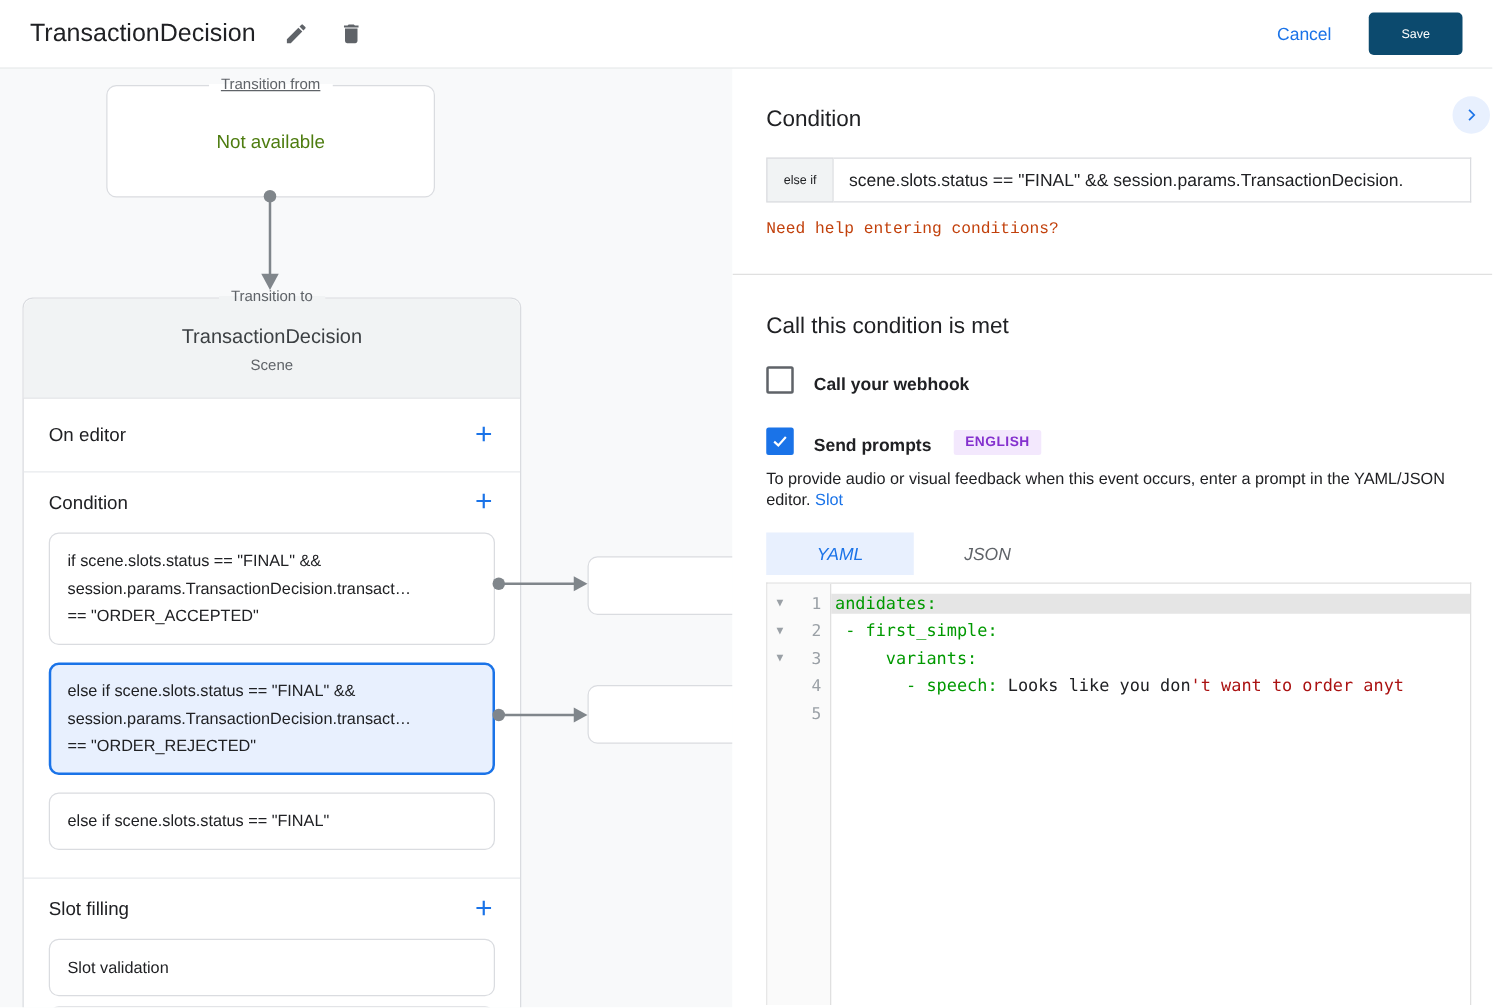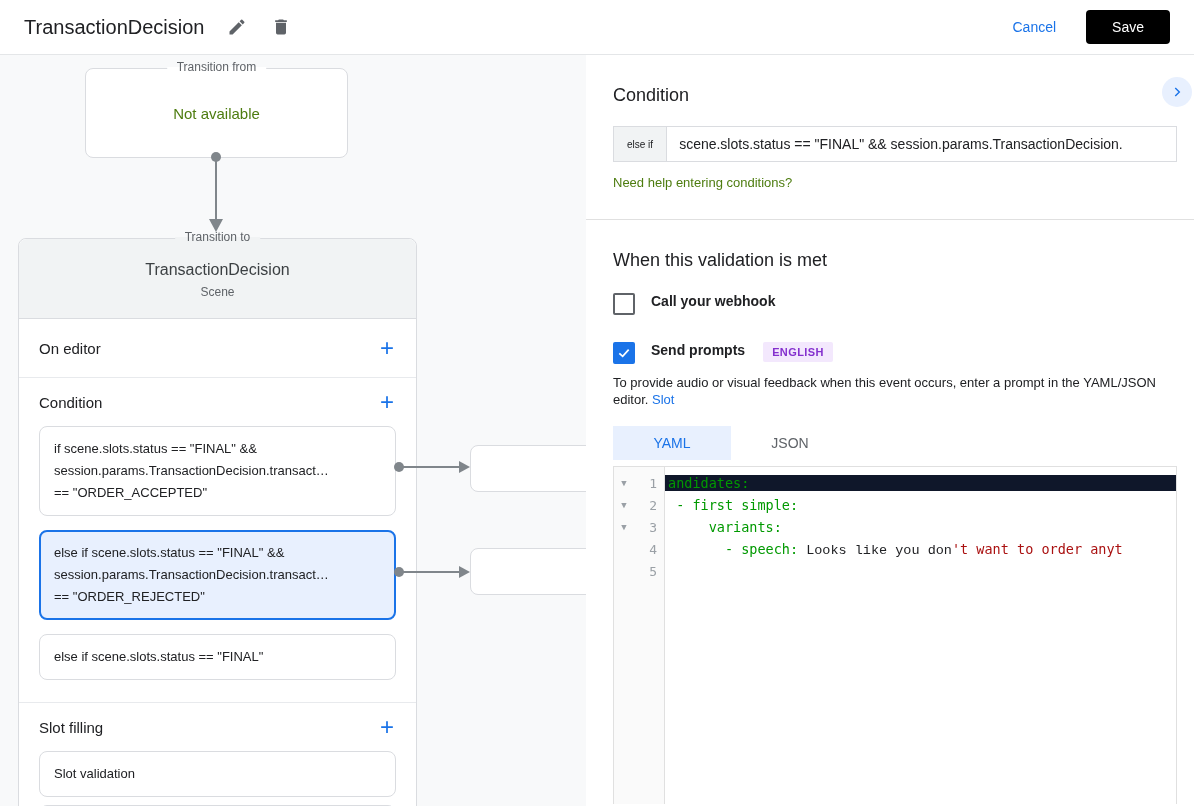--- a/index.html
+++ b/index.html
@@ -11,34 +11,34 @@
   .topbar { height:55px; background:#fff; border-bottom:1px solid #e4e6e8;
             display:flex; align-items:center; padding:0 24px; }
   .page-title { font-size:20px; font-weight:400; color:#202124; }
   .title-icons { display:flex; align-items:center; gap:22px; margin-left:22px; }
   .icon-btn { background:none; border:none; cursor:pointer; width:22px; height:22px;
               display:flex; align-items:center; justify-content:center; color:#5f6368; }
   .icon-btn svg { width:20px; height:20px; fill:#5f6368; }
   .topbar-right { margin-left:auto; display:flex; align-items:center; gap:30px; }
   .cancel-btn { background:none; border:none; color:#1a73e8; font-size:14px; font-weight:500;
                 font-family:inherit; cursor:pointer; }
-  .save-btn { background:#000000; color:#fff; border:none; border-radius:4px; height:34px;
-              padding:0 26px; font-size:14px; font-weight:500; font-family:inherit; cursor:pointer; }
+  .save-btn { background:#0c4a6e; color:#fff; border:none; border-radius:4px; height:34px;
+              padding:0 26px; font-size:10px; font-weight:500; font-family:inherit; cursor:pointer; }
 
   
   .main { display:flex; height:751px; }
 
   
   .canvas { position:relative; width:586px; height:751px; background:#f8f9fa; overflow:hidden; flex:none; }
 
   .t-from { position:absolute; left:85px; top:13px; width:263px; height:90px;
             background:#fff; border:1px solid #dadce0; border-radius:8px; }
   .fieldset-legend { position:absolute; top:-9px; left:50%; transform:translateX(-50%);
             font-size:12px; color:#5f6368; padding:0 10px; white-space:nowrap; }
-  .t-from .fieldset-legend { background:linear-gradient(to bottom, #f8f9fa 50%, #ffffff 50%); }
+  .t-from .fieldset-legend { background:linear-gradient(to bottom, #f8f9fa 50%, #ffffff 50%);text-decoration:underline; }
   .t-from-text { display:flex; align-items:center; justify-content:center; height:100%;
             font-size:15px; color:#4d7c0f; }
 
   .t-to { position:absolute; left:18px; top:183px; width:399px; height:600px;
           background:#fff; border:1px solid #dadce0; border-radius:8px 8px 0 0; }
   .t-to .fieldset-legend { background:linear-gradient(to bottom, #f8f9fa 50%, #f1f3f4 50%); }
   .scene-head { background:#f1f3f4; border-radius:8px 8px 0 0; border-bottom:1px solid #dadce0;
                 height:80px; text-align:center; padding-top:22px; }
   .scene-name { font-size:16px; color:#3c4043; }
   .scene-type { font-size:12px; color:#5f6368; margin-top:6px; }
@@ -74,55 +74,55 @@
   .chev-btn { position:absolute; top:22px; right:2px; width:30px; height:30px; border:none;
               border-radius:50%; background:#e8f0fe; color:#1a73e8; cursor:pointer;
               display:flex; align-items:center; justify-content:center; }
   .chev-btn svg { width:14px; height:14px; stroke:#1a73e8; stroke-width:2.4; fill:none; }
 
   .cond-row { display:flex; margin-top:20px; height:36px; }
   .cond-op { background:#f1f3f4; border:1px solid #dadce0; display:flex; align-items:center;
              padding:0 13px; font-size:10px; color:#202124; white-space:nowrap; }
   .cond-input { flex:1; border:1px solid #dadce0; border-left:none; font-size:14px;
                 color:#202124; padding:0 12px; font-family:inherit; background:#fff; outline:none; min-width:0; }
-  .help-link { display:inline-block; margin-top:13px; font-size:13px; color:#4d7c0f;
-               text-decoration:none; cursor:pointer; }
+  .help-link { display:inline-block; margin-top:13px; font-size:13px; color:#c2410c;
+               text-decoration:none; cursor:pointer;font-family:Liberation Mono, monospace; }
   .divider { border-top:1px solid #e0e0e0; margin-top:28px; }
 
   .when-title { margin-top:30px; }
-  .check-row { display:flex; align-items:flex-start; margin-top:22px; }
+  .check-row { display:flex; align-items:flex-end; margin-top:22px; }
   .check-row.second { margin-top:27px; }
   .checkbox { width:22px; height:22px; border:2px solid #5f6368; border-radius:2px;
               background:#fff; flex:none; cursor:pointer; }
   .checkbox.checked { background:#1a73e8; border-color:#1a73e8;
               display:flex; align-items:center; justify-content:center; }
   .checkbox.checked svg { width:16px; height:16px; stroke:#fff; stroke-width:2.6; fill:none; }
   .check-label { margin-left:16px; font-size:14px; font-weight:700; color:#202124; }
   .lang-badge { margin-left:18px; background:#f3e8fd; color:#8430ce; font-size:11px;
                 font-weight:700; letter-spacing:0.4px; padding:4px 9px; border-radius:2px; }
   .desc { margin-top:10px; font-size:13px; line-height:17px; color:#202124; max-width:556px; }
   .desc a { color:#1a73e8; text-decoration:none; cursor:pointer; }
 
-  .tabs { display:flex; margin-top:18px; }
+  .tabs { display:flex; margin-top:18px;font-style:italic; }
   .tab { width:118px; height:34px; display:flex; align-items:center; justify-content:center;
          font-size:14px; font-weight:500; color:#5f6368; cursor:pointer; }
   .tab.active { background:#e8f0fe; color:#1a73e8; }
 
   .editor { position:relative; margin-top:6px; height:338px; border:1px solid #e0e0e0;
             border-bottom:none; background:#fff; font-family:"DejaVu Sans Mono", monospace; }
   .editor::before { content:""; position:absolute; left:0; top:0; bottom:0; width:50px;
             background:#fafafa; border-right:1px solid #e0e0e0; }
   .ed-rows { position:relative; padding-top:5px; }
   .ed-row { display:flex; height:22px; align-items:center; }
   .ed-fold { width:20px; text-align:center; font-size:9px; color:#9aa0a6; flex:none; cursor:pointer; }
   .ed-num { width:30px; text-align:right; padding-right:7px; font-size:13px; color:#9aa0a6; flex:none; }
   .ed-code { flex:1; margin-left:1px; padding-left:3px; font-size:13.5px; white-space:pre; overflow:hidden; }
-  .ed-code.hl { background:#0f172a; }
+  .ed-code.hl { background:#e5e5e5; }
   .seg-green { color:#009900; }
-  .seg-plain { color:#202124;font-family:Liberation Mono, monospace; }
+  .seg-plain { color:#202124; }
   .seg-red { color:#aa1111;margin-top:20px; }
 </style>
 </head>
 <body>
 
 <div class="app">
 
   <div class="topbar">
     <span class="page-title">TransactionDecision</span>
     <span class="title-icons">
@@ -226,21 +226,21 @@
         <div class="cond-row">
           <span class="cond-op">else if</span>
           <input class="cond-input" type="text" value="scene.slots.status == &quot;FINAL&quot; &amp;&amp; session.params.TransactionDecision." style="">
         </div>
         <a class="help-link">Need help entering conditions?</a>
       </div>
 
       <div class="divider"></div>
 
       <div class="panel-pad">
-        <h2 class="when-title">When this validation is met</h2>
+        <h2 class="when-title">Call this condition is met</h2>
 
         <div class="check-row">
           <span class="checkbox"></span>
           <span class="check-label">Call your webhook</span>
         </div>
 
         <div class="check-row second">
           <span class="checkbox checked">
             <svg viewBox="0 0 24 24">
                 <path d="M5 12.5 L10 17 L19 7"></path>

